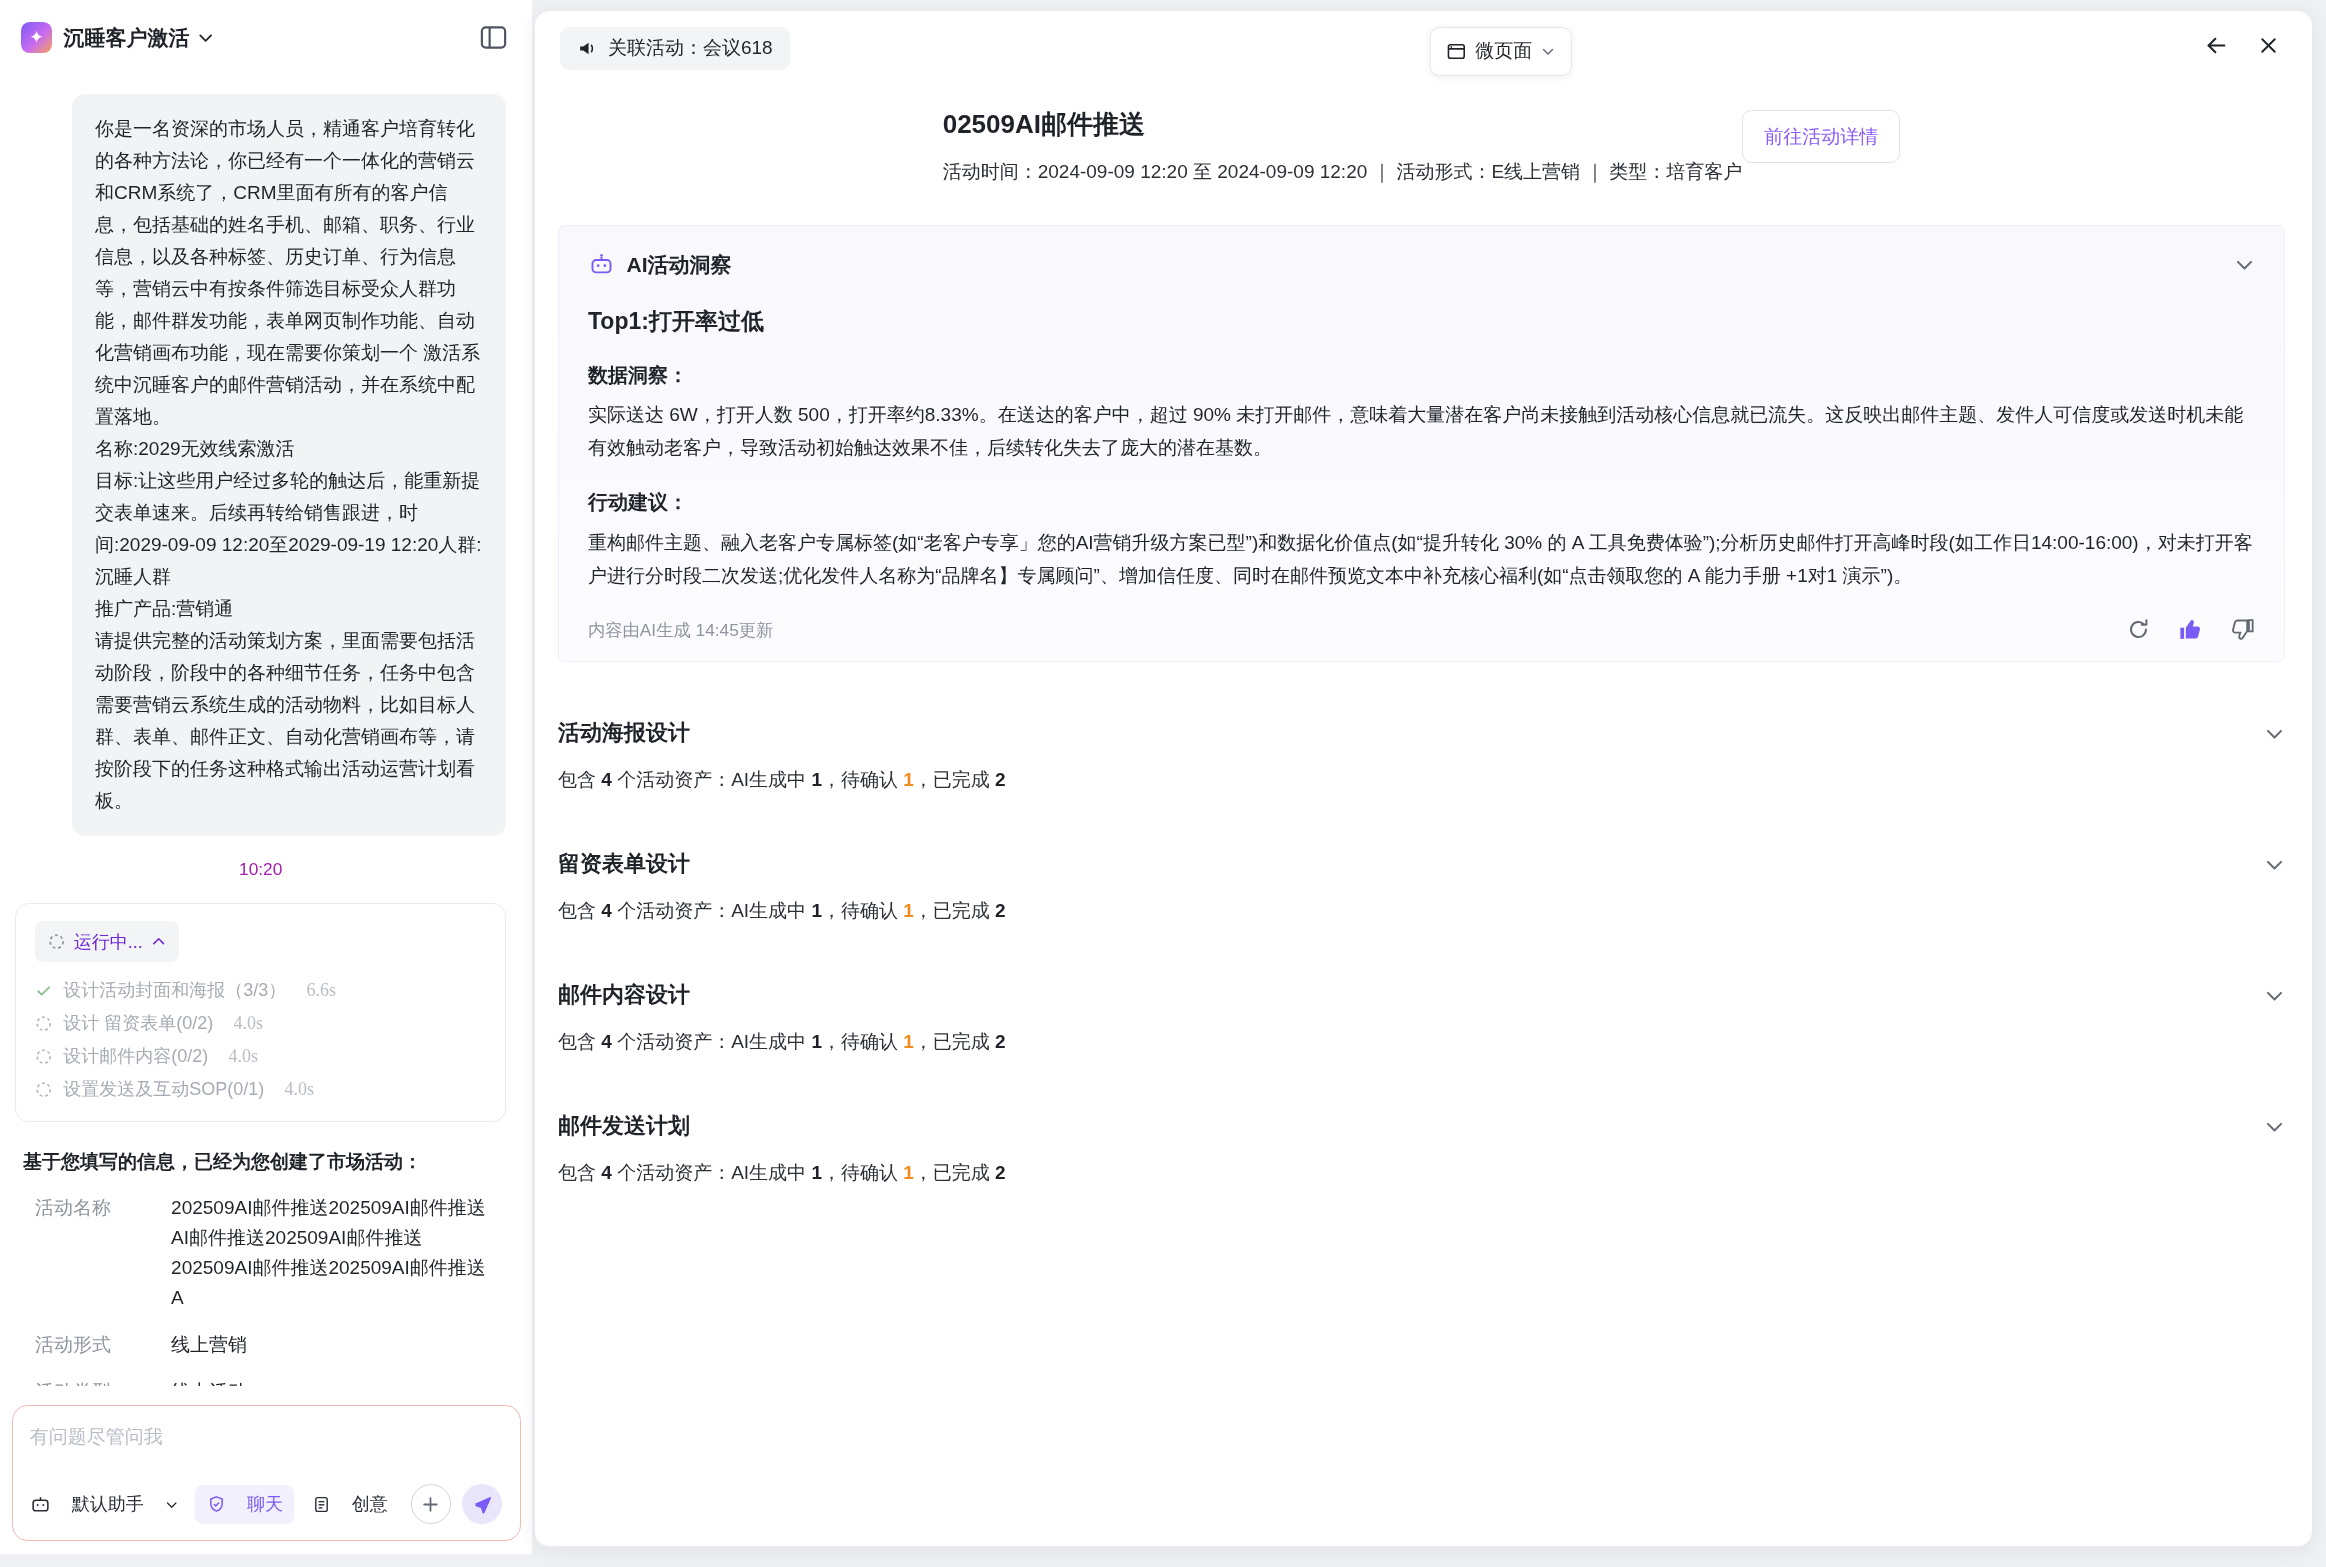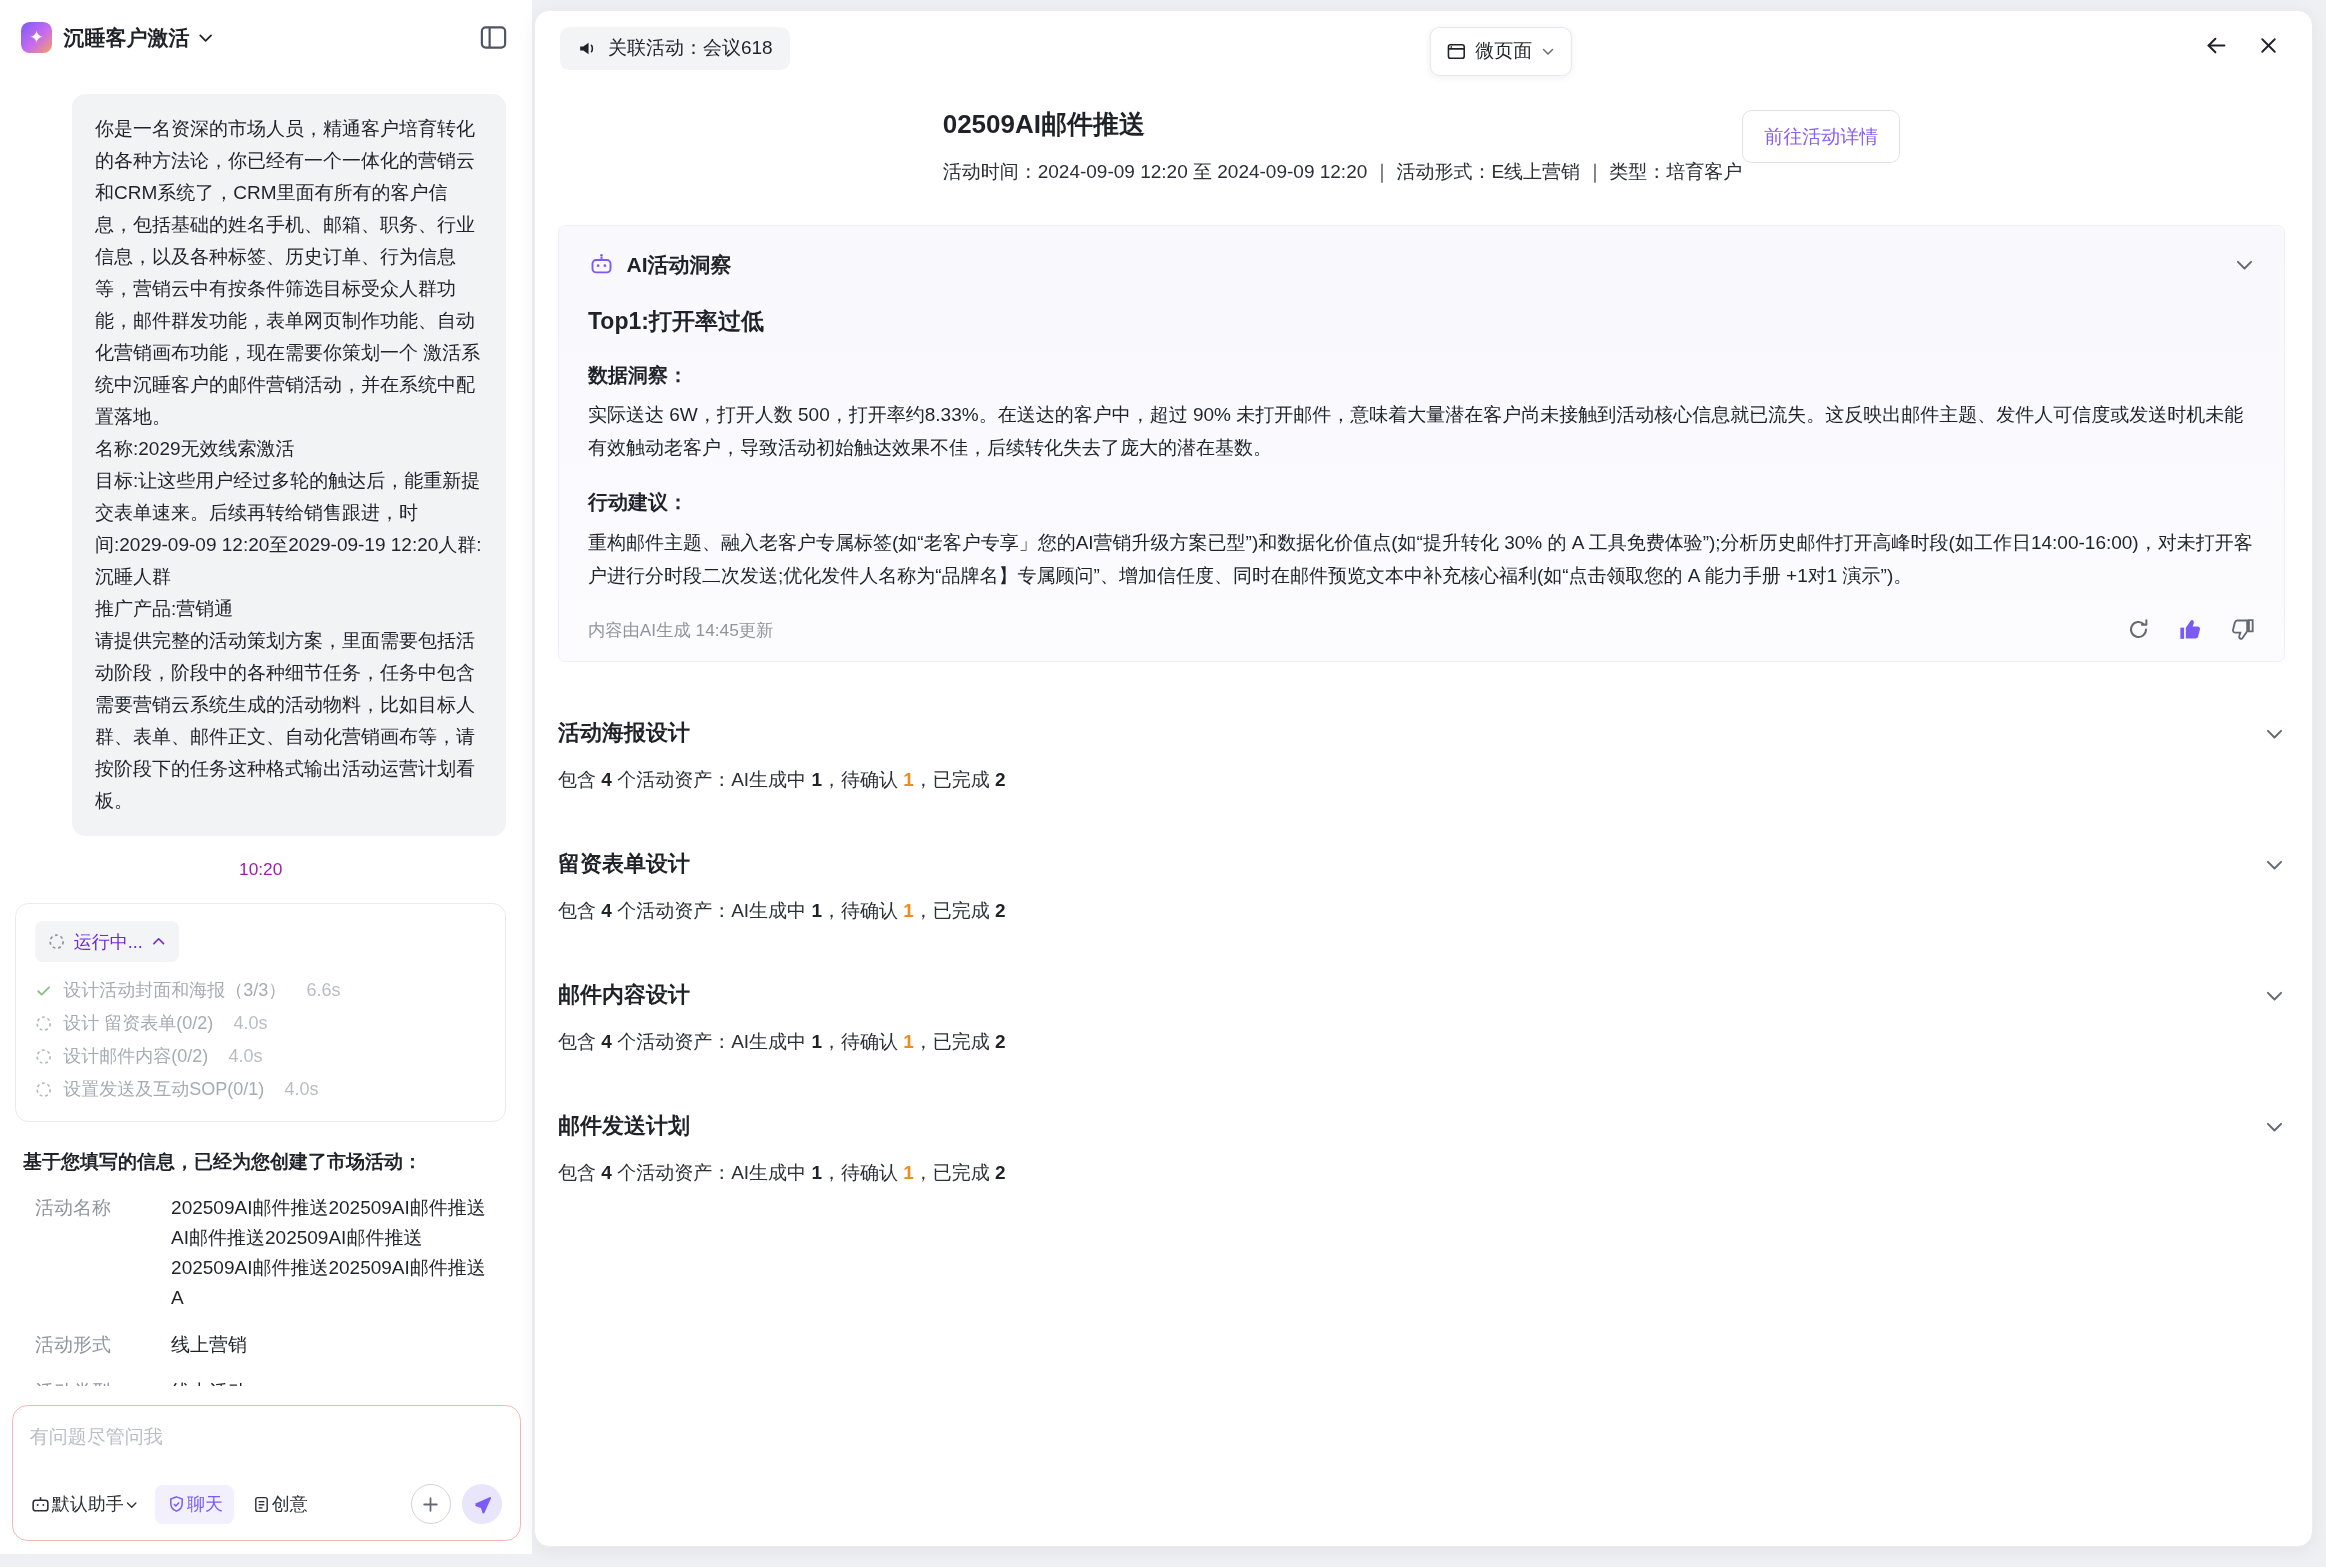--- a/index.html
+++ b/index.html
@@ -38,40 +38,40 @@
   .run-card { border:1px solid #e9eaee; border-radius:13.4px; padding:17.3px 19px 15.4px; background:#fff; }
   .run-pill {
     display:inline-flex; align-items:center; gap:8.6px; background:#f3f4f6;
     border-radius:7.7px; padding:8.6px 12.5px; font-size:18px; color:#6d28d9; cursor:pointer;
   }
   .run-pill .spin { color:#8f959e; }
   .tasks { margin-top:11.5px; }
   .task { display:flex; align-items:center; gap:10.6px; font-size:18px; color:#a6abb3; line-height:33px; }
   .task .t-check { color:#8fbf8f; flex:none; }
   .task .t-spin { color:#b5bac2; flex:none; }
-  .t-time { color:#b8bdc5; margin-left:9.6px; }
+  .t-time { color:#b8bdc5; margin-left:9.6px;font-family:Liberation Serif, serif; }
 
   .result { margin-top:27px; padding:0 7.7px; }
   .intro { font-weight:700; font-size:19px; }
   .frow { display:flex; margin-top:17.3px; font-size:19px; line-height:30px;margin-left:12px; }
   .flabel { width:136px; flex:none; color:#8f959e; }
   .fval { color:#1f2329; }
   .fb-icons { margin-left:auto; display:flex; align-items:center; gap:27px; }
   .thumb-up { color:#7b5bf5; cursor:pointer; }
   .thumb-down { color:#646a73; cursor:pointer; }
   .refresh { color:#646a73; cursor:pointer; }
 
   .input-card {
     margin:19px 11.5px 13.4px; border:1.4px solid #f0b9b5; border-radius:15.4px;
     background:#fff; padding:21px 17.3px 15.4px; flex:none;font-family:Liberation Mono, monospace;
   }
   .q-input { width:100%; border:none; outline:none; font-size:19px; color:#1f2329; background:transparent; font-family:inherit; }
   .q-input::placeholder { color:#b9bec7; }
   .input-row { display:flex; align-items:center; margin-top:35px; }
-  .tool-btn { display:flex; align-items:center; gap:1px; font-size:18px; color:#2b2f36; cursor:pointer; }
+  .tool-btn { display:flex; align-items:center; gap:21px; font-size:18px; color:#2b2f36; cursor:pointer; }
   .tool-btn + .tool-btn { margin-left:17.3px; }
   .chat-btn { color:#7b5bf5; background:#f3f0fe; border-radius:7.7px; padding:7.7px 11.5px; }
   .plus-btn {
     margin-left:auto; width:40px; height:40px; border-radius:50%;
     border:1.4px solid #d0d3d9; display:flex; align-items:center; justify-content:center;
     color:#646a73; cursor:pointer; background:#fff;
   }
   .send-btn {
     margin-left:11.5px; width:40px; height:40px; border-radius:50%;
     background:#e9e6fb; display:flex; align-items:center; justify-content:center;

